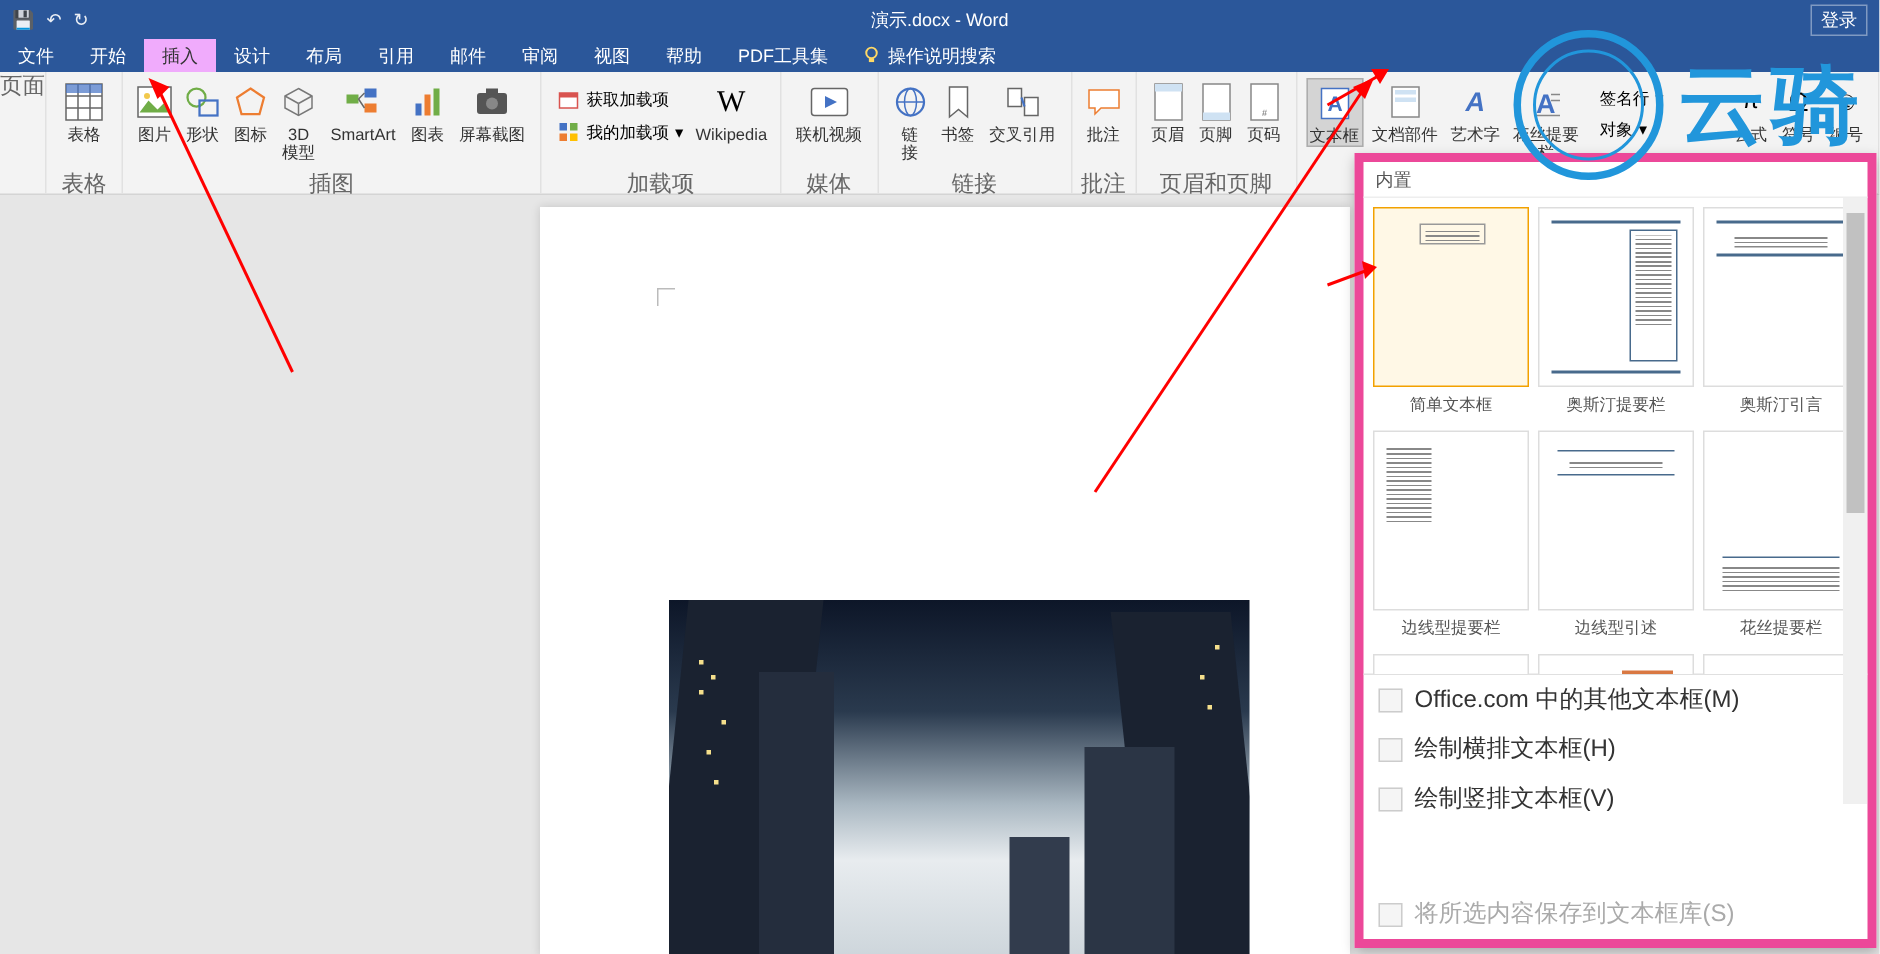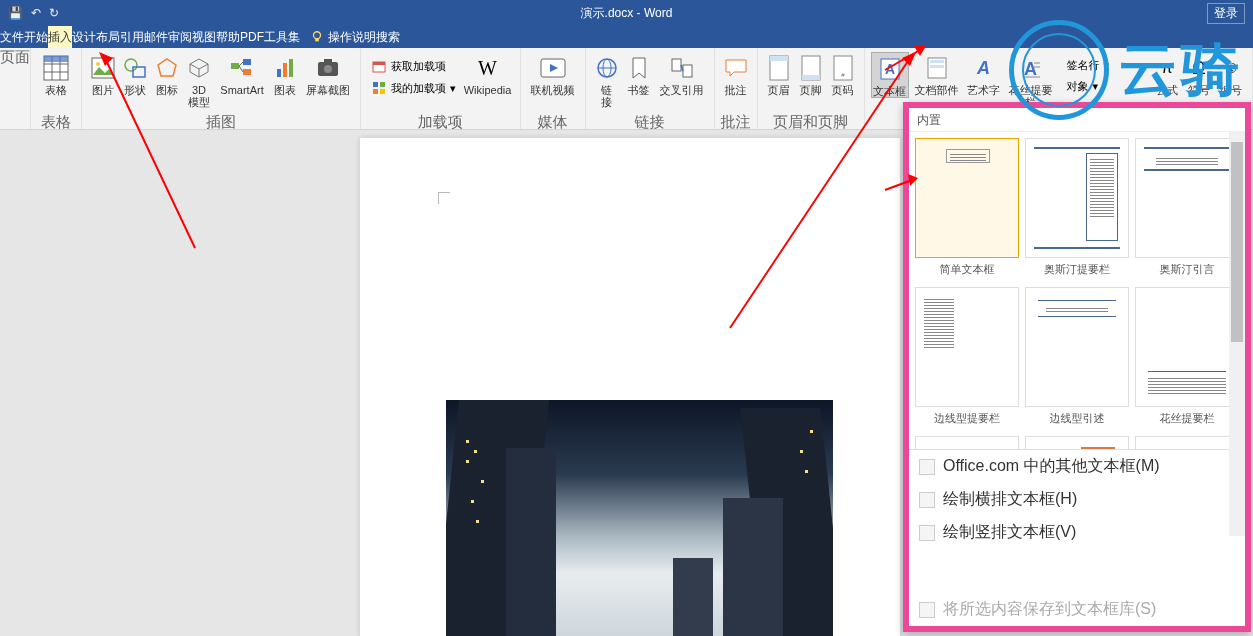--- a/index.html
+++ b/index.html
@@ -5,22 +5,22 @@
 * { margin: 0; padding: 0; box-sizing: border-box; font-family: "Microsoft YaHei", sans-serif; }
 body { width: 1253px; height: 636px; background: #fff; overflow: hidden; position: relative; }
 
 .title-bar { height: 26px; background: #2b579a; color: #fff; display: flex; align-items: center; position: relative; }
 .qat { display: flex; align-items: center; gap: 8px; padding-left: 8px; height: 100%; }
 .qat span { font-size: 12px; opacity: 0.9; }
 .title-center { position: absolute; left: 50%; transform: translateX(-50%); font-size: 12px; white-space: nowrap; }
 .title-right { position: absolute; right: 8px; font-size: 12px; border: 1px solid rgba(255,255,255,0.4); padding: 1px 6px; }
 
 .menu-bar { height: 22px; background: #2b579a; display: flex; align-items: stretch; }
-.menu-item { color: #fff; font-size: 12px; padding: 0 0; display: flex; align-items: center; cursor: pointer; }
-.menu-item.active { background: #fef9c3; color: #333; }
+.menu-item { color: #fff; font-size: 12px; padding: 0 12px; display: flex; align-items: center; cursor: pointer; }
+.menu-item.active { background: #f0abfc; color: #333; }
 .tell-me { display: flex; align-items: center; padding: 0 10px; color: #fff; font-size: 12px; gap: 4px; }
 .bulb { width: 14px; height: 14px; display: inline-block; }
 
 .ribbon { height: 82px; background: #f3f3f3; border-bottom: 1px solid #d4d4d4; display: flex; position: relative; }
 .ribbon-group { display: flex; flex-direction: column; height: 100%; border-right: 1px solid #e1e1e1; }
 .group-body { flex: 1; display: flex; align-items: flex-start; padding: 4px 6px 0; gap: 2px; }
 .group-label { height: 16px; font-size: 15px; color: #666; text-align: center; padding-bottom: 2px; }
 .big-btn { display: flex; flex-direction: column; align-items: center; width: 38px; cursor: pointer; padding-top: 2px; }
 .big-btn.wide { width: 52px; }
 .big-btn.narrow { width: 30px; }

